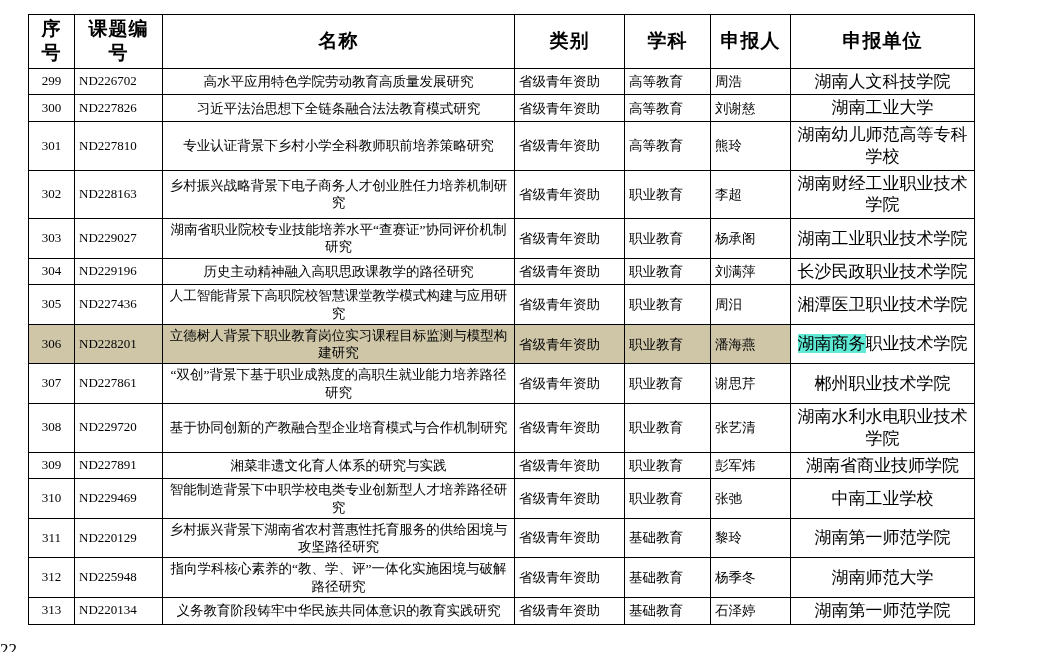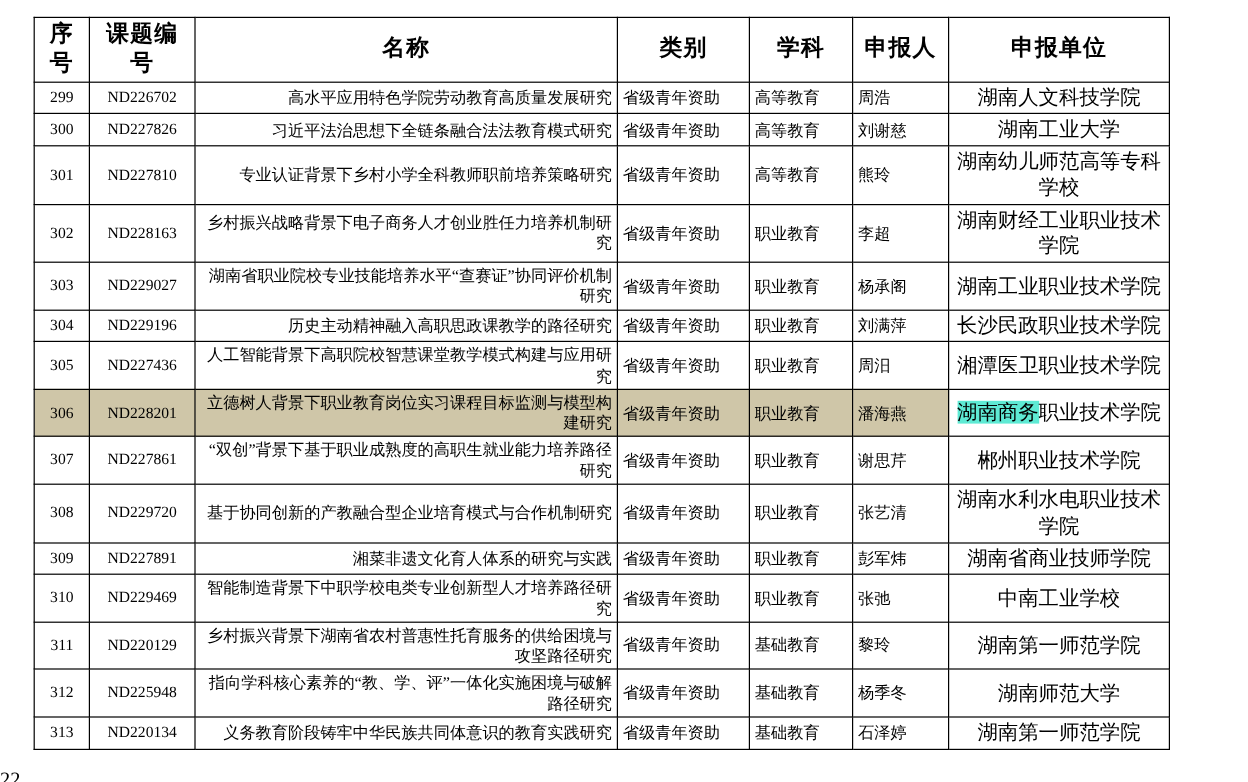--- a/index.html
+++ b/index.html
@@ -45,26 +45,25 @@
     text-align: center;
     height: 30px;
     letter-spacing: 1px;
   }
   td.c-seq {
     text-align: center;
     font-size: 13px;
     font-family: "Liberation Serif", serif;
   }
   td.c-code {
-    text-align: center;
     font-size: 13px;
     letter-spacing: 0px;
   }
   td.c-name {
-    text-align: right;
+    text-align: center;
     font-size: 13.5px;
     padding-left: 5px;
     padding-right: 3px;
   }
   td.c-type, td.c-subject, td.c-person {
     text-align: left;
     font-size: 13.5px;
   }
   td.c-unit {
     text-align: center;

